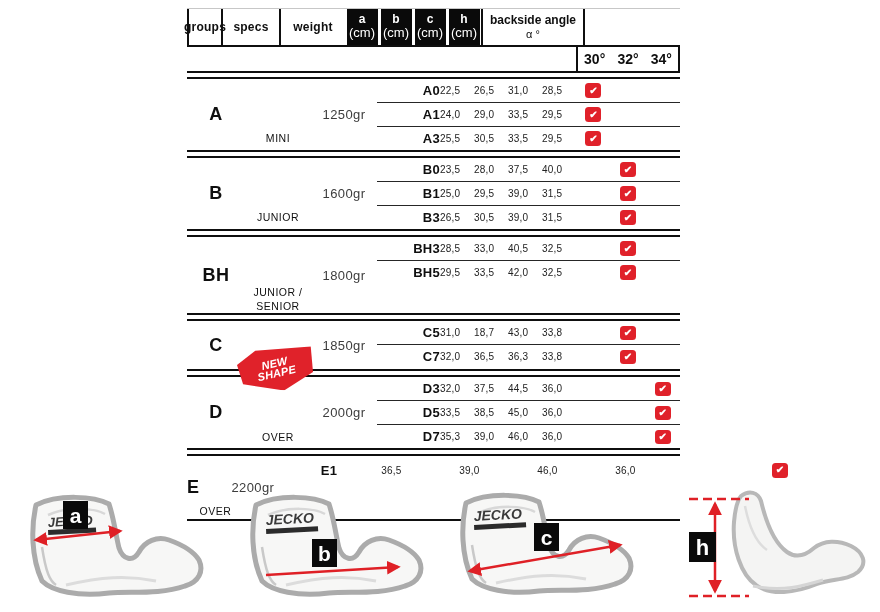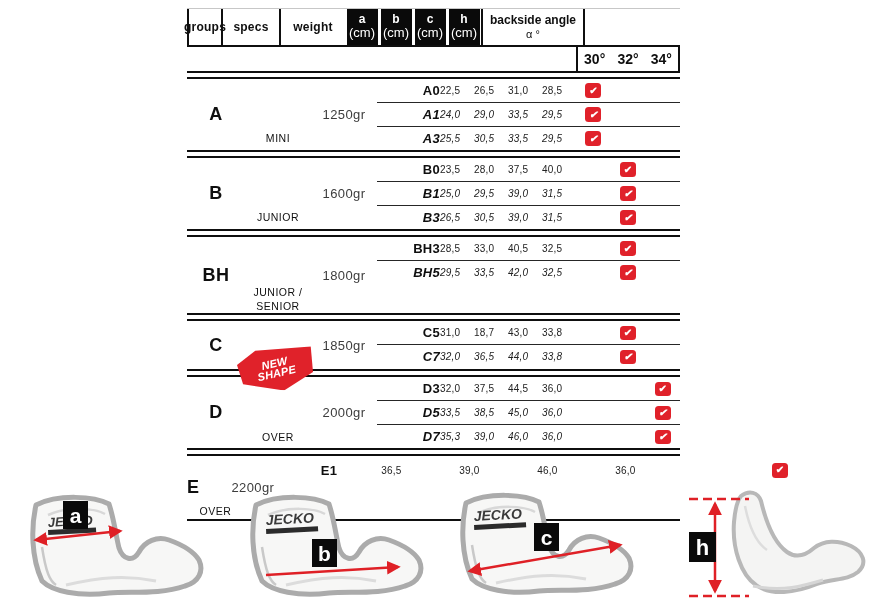--- a/index.html
+++ b/index.html
@@ -28,21 +28,21 @@
   .subbox span{width:34.66px;text-align:center;font-weight:bold;font-size:14px;}
   
   .block{display:flex;border-top:2px solid #0f0f0f;border-bottom:2px solid #0f0f0f;margin-top:4px;align-items:stretch;}
   .gcol{display:flex;align-items:center;justify-content:center;box-sizing:border-box;text-align:center;}
   .g-letter{width:58px;font-weight:bold;font-size:18px;letter-spacing:.03em;}
   .g-specs{width:66px;font-size:10.5px;letter-spacing:.05em;position:relative;line-height:1.35;margin-top:48px;}
   .g-weight{width:66px;font-size:13px;color:#3c3c3c;letter-spacing:.03em;}
   .rows{flex:1;display:flex;flex-direction:column;}
   .row{display:flex;align-items:center;height:23px;}
   .row.tall{height:28px;gap:44px;}
-  .row + .row{border-top:1.5px solid #262626;font-style:italic;}
+  .row + .row{border-top:1.5px solid #262626;}
   .cell-size{width:63px;text-align:right;font-weight:bold;font-size:13px;letter-spacing:.02em;}
   .cell-num{width:34px;font-size:10px;color:#222;letter-spacing:.02em;}
   .angles{width:104px;display:flex;}
   .aslot{width:34.66px;display:flex;align-items:center;justify-content:center;}
   .chk{width:16px;height:14.5px;background:#e0212a;border-radius:3.5px;display:flex;align-items:center;
       justify-content:center;color:#fff;font-size:10px;font-weight:bold;line-height:1;}
   
   .badge{position:absolute;left:-8px;top:50%;transform:translateY(-52%);width:76px;height:44px;
       background:#e0222a;clip-path:polygon(0% 42%,24% 10%,97% 0%,100% 58%,62% 100%,8% 86%);
       display:flex;align-items:center;justify-content:center;}
@@ -245,21 +245,21 @@
               <div class="aslot">
                 <div class="chk">✔</div>
               </div>
               <div class="aslot"></div>
             </div>
           </div>
           <div class="row">
             <div class="cell-size">C7</div>
             <div class="cell-num">32,0</div>
             <div class="cell-num">36,5</div>
-            <div class="cell-num">44,0</div>
+            <div class="cell-num">36,3</div>
             <div class="cell-num">33,8</div>
             <div class="angles">
               <div class="aslot"></div>
               <div class="aslot">
                 <div class="chk">✔</div>
               </div>
               <div class="aslot"></div>
             </div>
           </div>
         </div>

